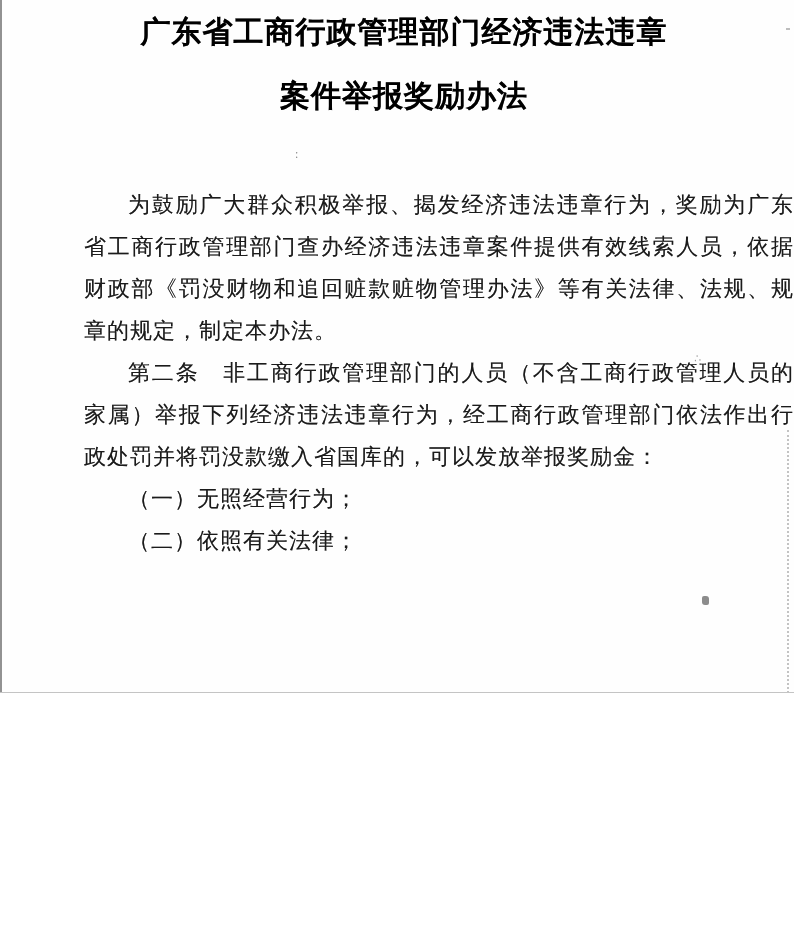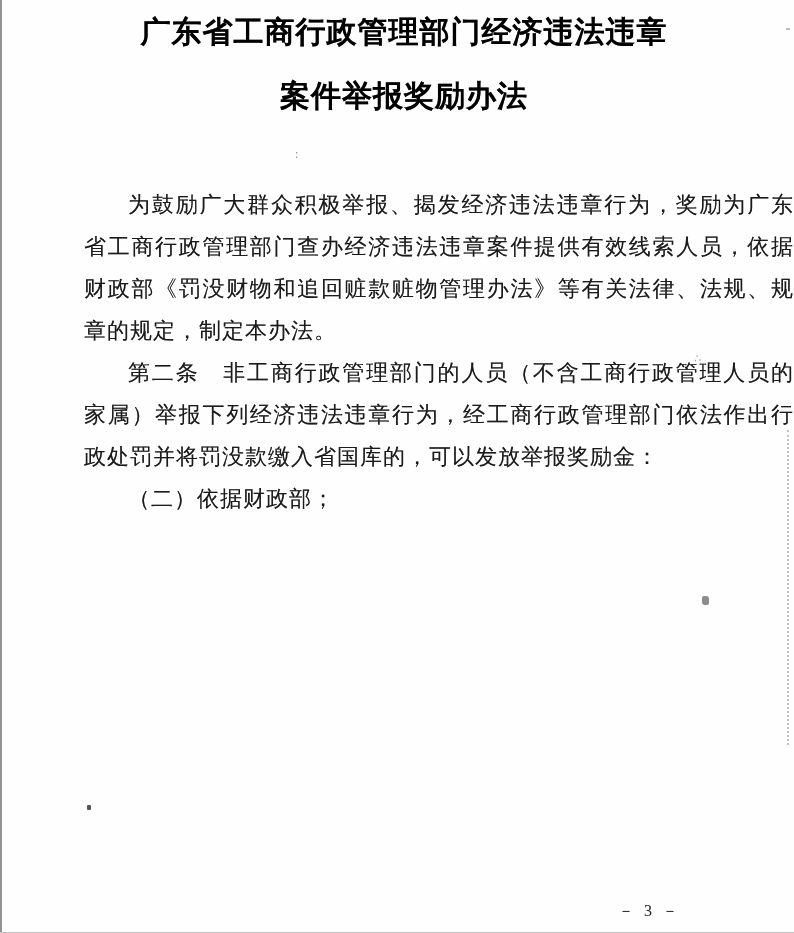--- a/index.html
+++ b/index.html
@@ -3,21 +3,21 @@
 <meta charset="utf-8">
 <style>
   html, body {
     margin: 0;
     padding: 0;
     background: #ffffff;
   }
   .page {
     position: relative;
     width: 794px;
-    height: 933px;
+    height: 693px;
     background: #fefefe;
     overflow: hidden;
     font-family: "Liberation Serif", "DejaVu Serif", serif;
     color: #1b1b1b;
     box-sizing: border-box;
     border-bottom: 1px solid #c4c4c4;
   }
   
   .edge-strip-left {
     position: absolute;
@@ -112,21 +112,22 @@
 
   <h1 class="title title-1">广东省工商行政管理部门经济违法违章</h1>
 
   <h1 class="title title-2">案件举报奖励办法</h1>
 
   <span class="speck-colon">:</span>
 
   <div class="doc-body">
     <p>为鼓励广大群众积极举报、揭发经济违法违章行为，奖励为广东省工商行政管理部门查办经济违法违章案件提供有效线索人员，依据财政部《罚没财物和追回赃款赃物管理办法》等有关法律、法规、规章的规定，制定本办法。</p>
     <p>第二条　非工商行政管理部门的人员（不含工商行政管理人员的家属）举报下列经济违法违章行为，经工商行政管理部门依法作出行政处罚并将罚没款缴入省国库的，可以发放举报奖励金：</p>
-    <p>（二）依据财政部；</p>
+    <p>（一）无照经营行为；</p>
+    <p>（二）依照有关法律；</p>
   </div>
 
   <span class="speck-squiggle">∴</span>
   <div class="ink-blot"></div>
   <div class="speck-dot"></div>
   <div class="edge-dots-right"></div>
   <div class="edge-dash-right-top"></div>
 
   <div class="page-number">－ 3 －</div>
 

